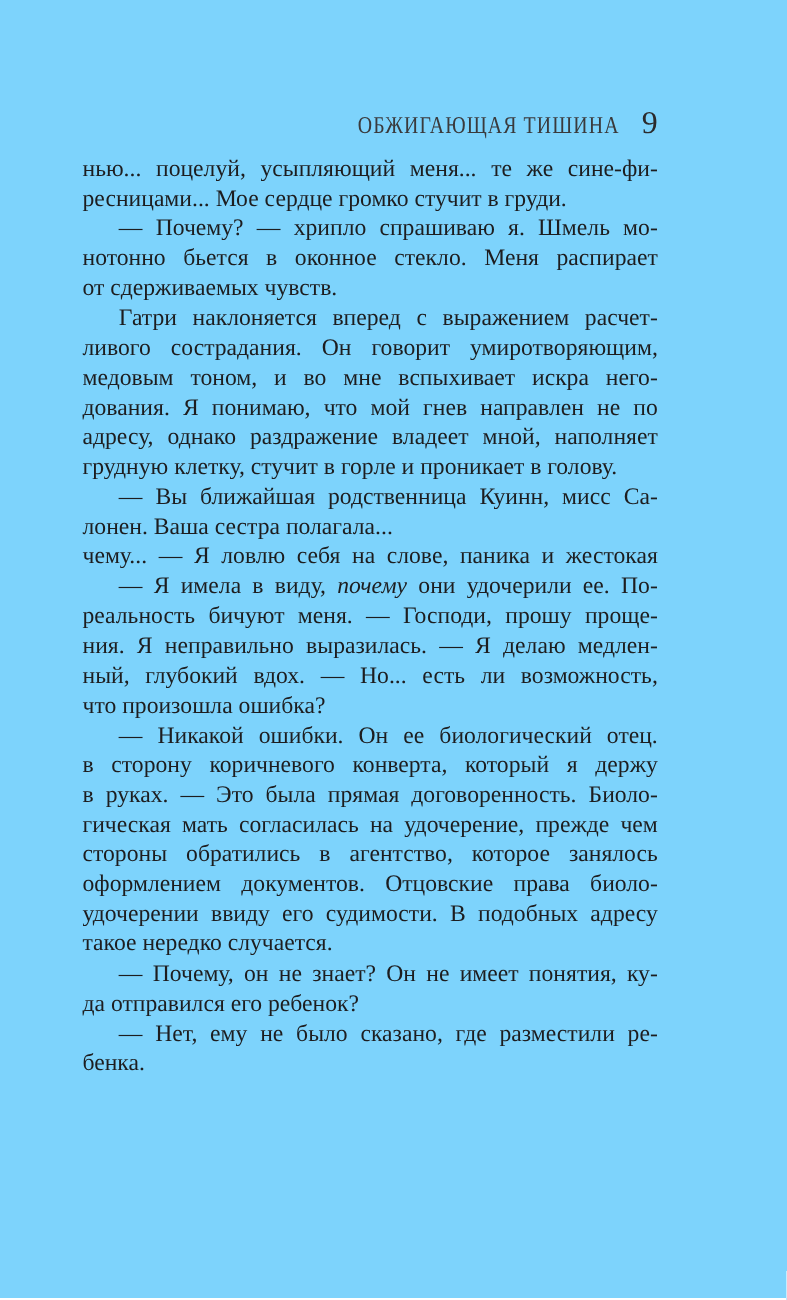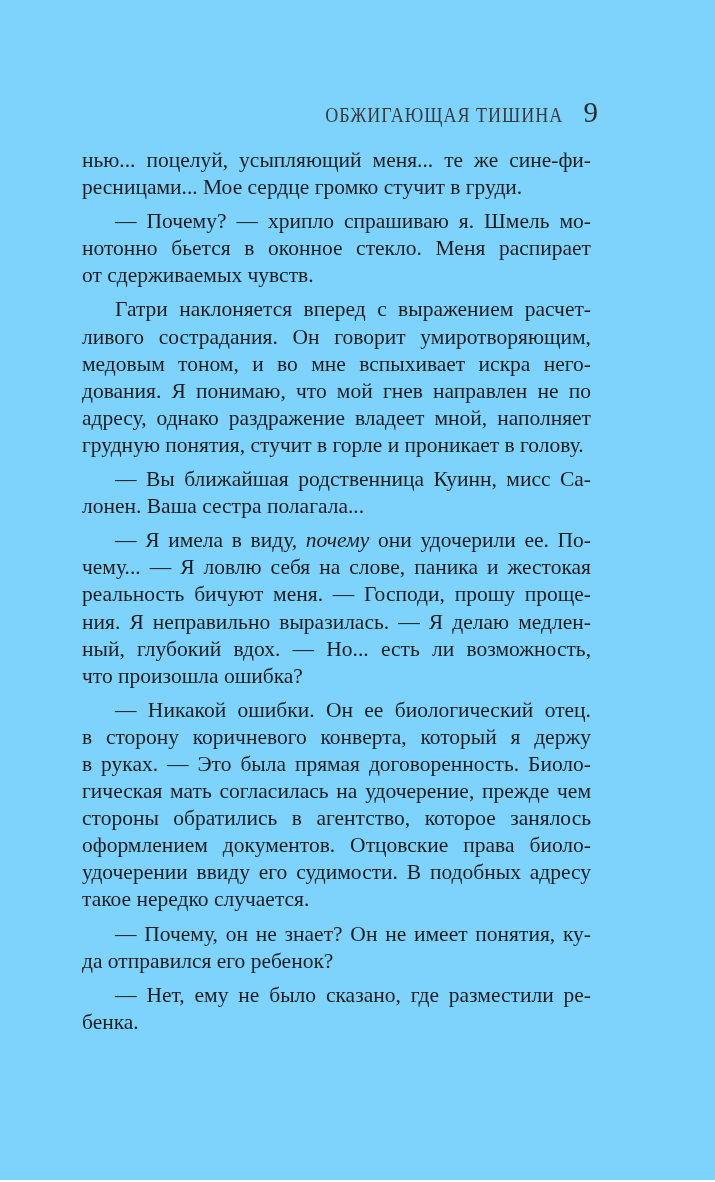--- a/index.html
+++ b/index.html
@@ -47,21 +47,21 @@
     position: absolute;
     left: 75px;
     top: 140px;
     width: 523px;
     font-family: "Liberation Serif", "DejaVu Serif", serif;
     font-size: 21.5px;
     line-height: 27.1px;
     color: #1d1d1f;
   }
   p.para {
-    margin: 7px;
+    margin: 0;
     padding: 0;
   }
   .line {
     display: block;
     text-align: justify;
     text-align-last: justify;
     white-space: normal;
   }
   .line.last {
     text-align-last: left;
@@ -92,29 +92,29 @@
         <span class="line first-indent">— Почему? — хрипло спрашиваю я. Шмель мо-</span>
         <span class="line">нотонно бьется в оконное стекло. Меня распирает</span>
         <span class="line last">от сдерживаемых чувств.</span>
       </p>
       <p class="para">
         <span class="line first-indent">Гатри наклоняется вперед с выражением расчет-</span>
         <span class="line">ливого сострадания. Он говорит умиротворяющим,</span>
         <span class="line">медовым тоном, и во мне вспыхивает искра него-</span>
         <span class="line">дования. Я понимаю, что мой гнев направлен не по</span>
         <span class="line">адресу, однако раздражение владеет мной, наполняет</span>
-        <span class="line last">грудную понятия, стучит в горле и проникает в голову.</span>
+        <span class="line last">грудную клетку, стучит в горле и проникает в голову.</span>
       </p>
       <p class="para">
         <span class="line first-indent">— Вы ближайшая родственница Куинн, мисс Са-</span>
         <span class="line last">лонен. Ваша сестра полагала...</span>
       </p>
       <p class="para">
+        <span class="line">чему... — Я ловлю себя на слове, паника и жестокая</span>
         <span class="line first-indent">— Я имела в виду, <i>почему</i> они удочерили ее. По-</span>
-        <span class="line">чему... — Я ловлю себя на слове, паника и жестокая</span>
         <span class="line">реальность бичуют меня. — Господи, прошу проще-</span>
         <span class="line">ния. Я неправильно выразилась. — Я делаю медлен-</span>
         <span class="line">ный, глубокий вдох. — Но... есть ли возможность,</span>
         <span class="line last">что произошла ошибка?</span>
       </p>
       <p class="para">
         <span class="line first-indent">— Никакой ошибки. Он ее биологический отец.</span>
         <span class="line">в сторону коричневого конверта, который я держу</span>
         <span class="line">в руках. — Это была прямая договоренность. Биоло-</span>
         <span class="line">гическая мать согласилась на удочерение, прежде чем</span>

